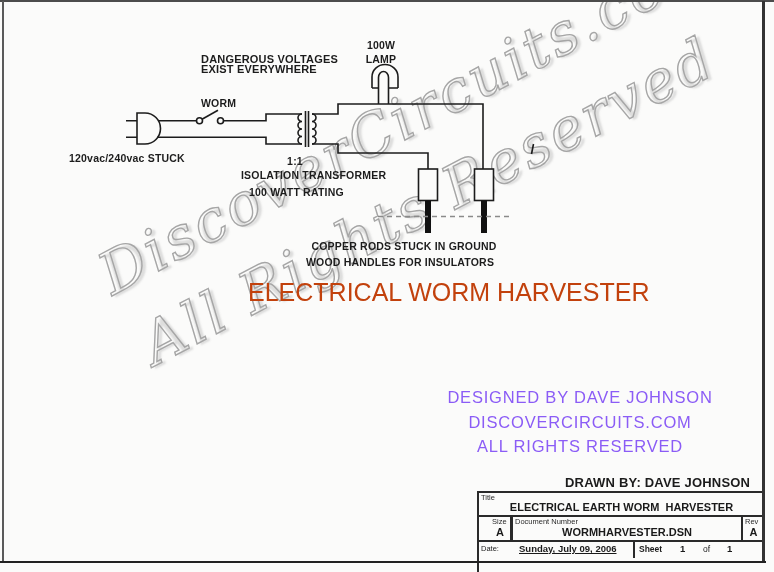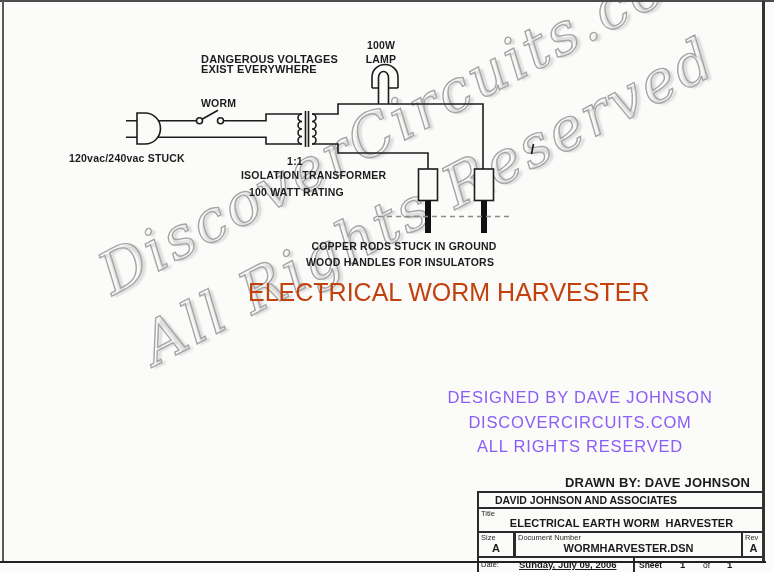--- a/index.html
+++ b/index.html
@@ -58,21 +58,21 @@
   .tb-row{ position:relative; box-sizing:border-box; border-bottom:2px solid #2a2a2a; }
   .tb-tiny{ font-size:7.5px; font-weight:normal; color:#2b2b2b; line-height:8px; }
   .tb-val{ font-weight:bold; font-size:11px; }
   #tb-company-row{ height:16px; }
   #tb-company{ padding-left:16px; line-height:15px; font-size:10.5px; font-weight:bold; white-space:nowrap; }
   #tb-title-row{ height:24px; }
   #tb-title-label{ position:absolute; left:2px; top:1px; }
   #tb-title{ text-align:center; padding-top:8px; white-space:pre; font-size:11px; font-weight:bold; }
   #tb-mid-row{ height:25px; display:flex; }
   .tb-cell{ position:relative; box-sizing:border-box; height:100%; }
-  #tb-size-cell{ width:37px; border-right:3px solid #2a2a2a; }
+  #tb-size-cell{ width:23px; border-right:3px solid #2a2a2a;margin-left:11px; }
   #tb-doc-cell{ flex:1; border-right:2px solid #2a2a2a; }
   #tb-rev-cell{ width:21px; }
   .cell-label{ position:absolute; left:2px; top:1px; }
   .cell-val{ position:absolute; left:0; right:0; top:9px; text-align:center; }
   #tb-bottom-row{ height:16px; display:flex; border-bottom:none; }
   #tb-date-cell{ width:156px; border-right:2px solid #2a2a2a; }
   #tb-sheet-cell{ flex:1; }
   .b-lbl{ position:absolute; font-size:7.5px; top:2px; }
   .b-val{ position:absolute; font-size:9.5px; font-weight:bold; top:1px; white-space:nowrap; }
   
@@ -169,23 +169,20 @@
   <div class="lbl ctr" id="diagram-title">ELECTRICAL WORM HARVESTER</div>
 
   <div class="lbl" id="credits">
     <div>DESIGNED BY DAVE JOHNSON</div>
     <div>DISCOVERCIRCUITS.COM</div>
     <div>ALL RIGHTS RESERVED</div>
   </div>
   <div class="lbl" id="drawn-by">DRAWN BY: DAVE JOHNSON</div>
 
   <div id="tblock">
-    <div class="tb-row" id="tb-company-row">
-      <div id="tb-company">DAVID JOHNSON AND ASSOCIATES</div>
-    </div>
     <div class="tb-row" id="tb-title-row">
       <div class="tb-tiny" id="tb-title-label">Title</div>
       <div id="tb-title">ELECTRICAL EARTH WORM  HARVESTER</div>
     </div>
     <div class="tb-row" id="tb-mid-row">
       <div class="tb-cell" id="tb-size-cell">
         <div class="tb-tiny cell-label">Size</div>
         <div class="tb-val cell-val">A</div>
       </div>
       <div class="tb-cell" id="tb-doc-cell">

